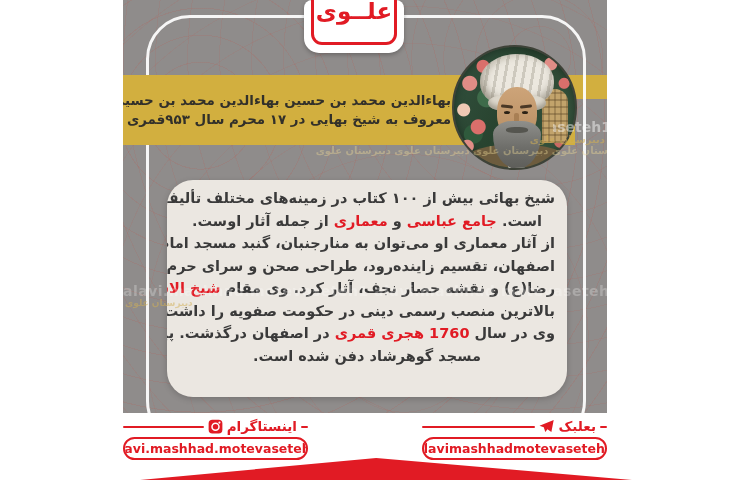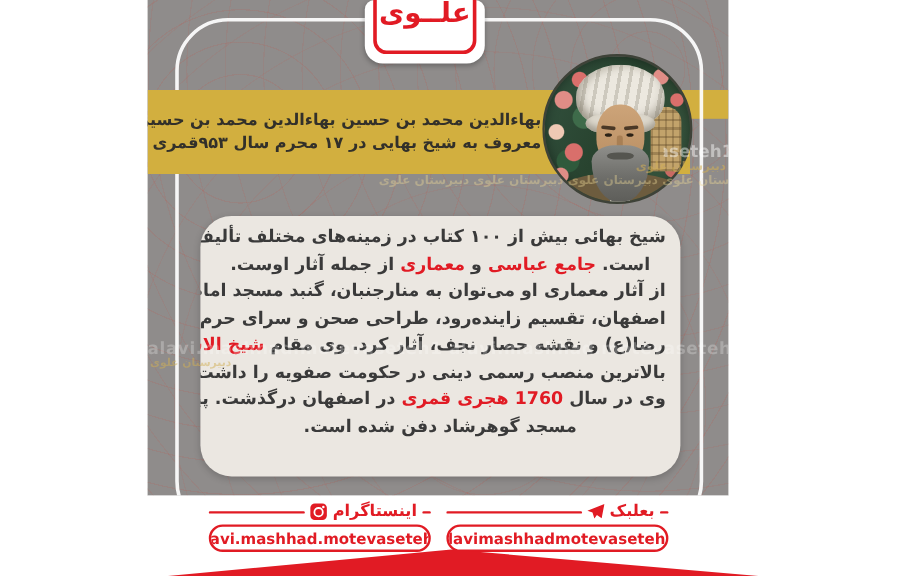--- a/index.html
+++ b/index.html
@@ -128,21 +128,21 @@
   .wm-persian-r{top:134px;right:2px;font-size:10px;color:rgba(210,175,85,.55);direction:rtl;}
   .wm-strip-gold{left:0;top:145px;width:100%;font-size:10px;color:rgba(235,215,150,.4);
     direction:rtl;text-align:right;overflow:hidden;letter-spacing:1px;margin-left:20px;}
   .wm-strip-latin{left:0;top:283px;width:100%;text-align:center;font-size:14px;
     color:rgba(255,255,255,.25);overflow:hidden;letter-spacing:.5px;}
   .wm-persian-l{left:2px;top:298px;font-size:9px;color:rgba(210,175,85,.5);direction:rtl;}
 
   
   .footer{
     position:absolute;left:123px;top:413px;width:484px;height:67px;background:#fff;
-    display:flex;justify-content:center;gap:13px;padding-top:5px;
+    display:flex;justify-content:space-between;gap:13px;padding-top:5px;
   }
   .social{width:185px;display:flex;flex-direction:column;}
   .social-label{display:flex;align-items:center;gap:4px;height:17px;margin-bottom:2px;}
   .lab-line{height:2px;background:var(--accent-red);border-radius:1px;}
   .lab-line.long{flex:1;}
   .lab-line.short{width:7px;}
   .social-label-text{color:var(--accent-red);font-weight:bold;font-size:13.5px;direction:rtl;line-height:1;}
   .social-icon{width:15px;height:15px;display:block;}
   .pill{
     height:23px;border:2px solid var(--accent-red);border-radius:13px;background:#fff;

